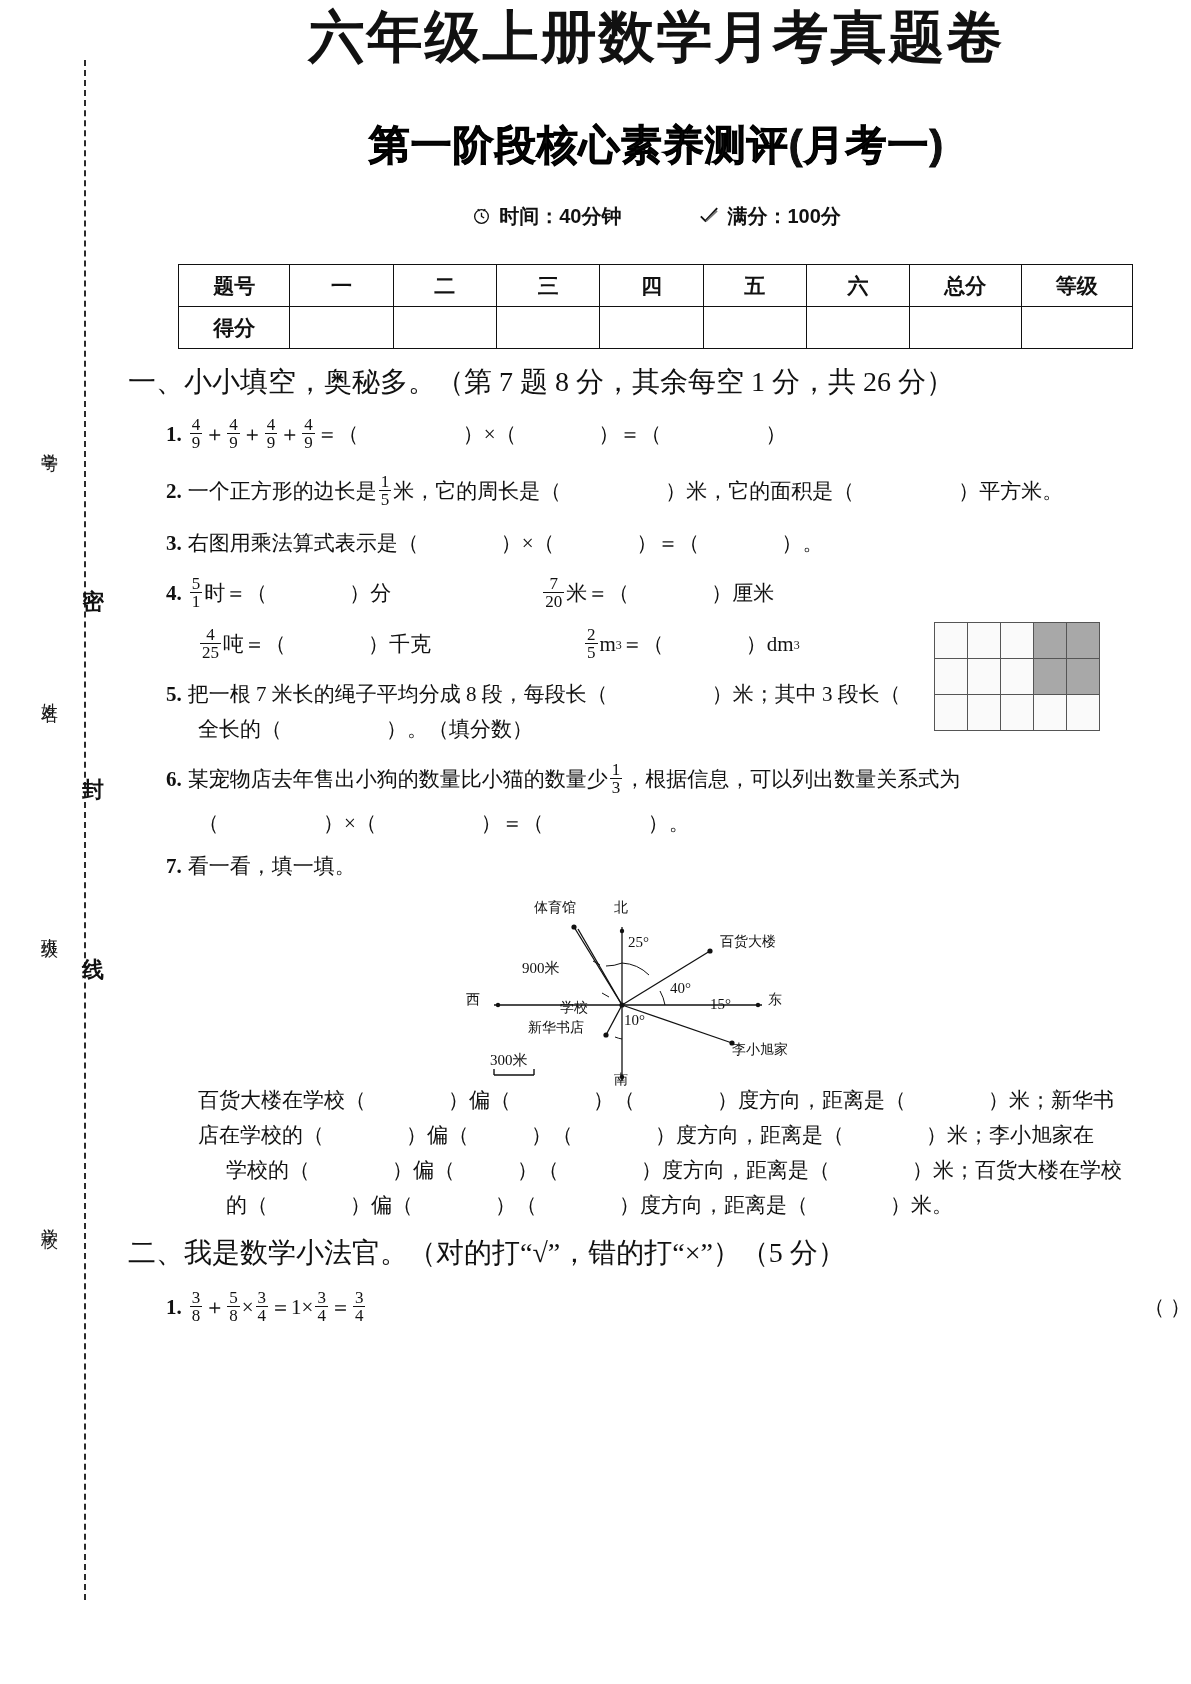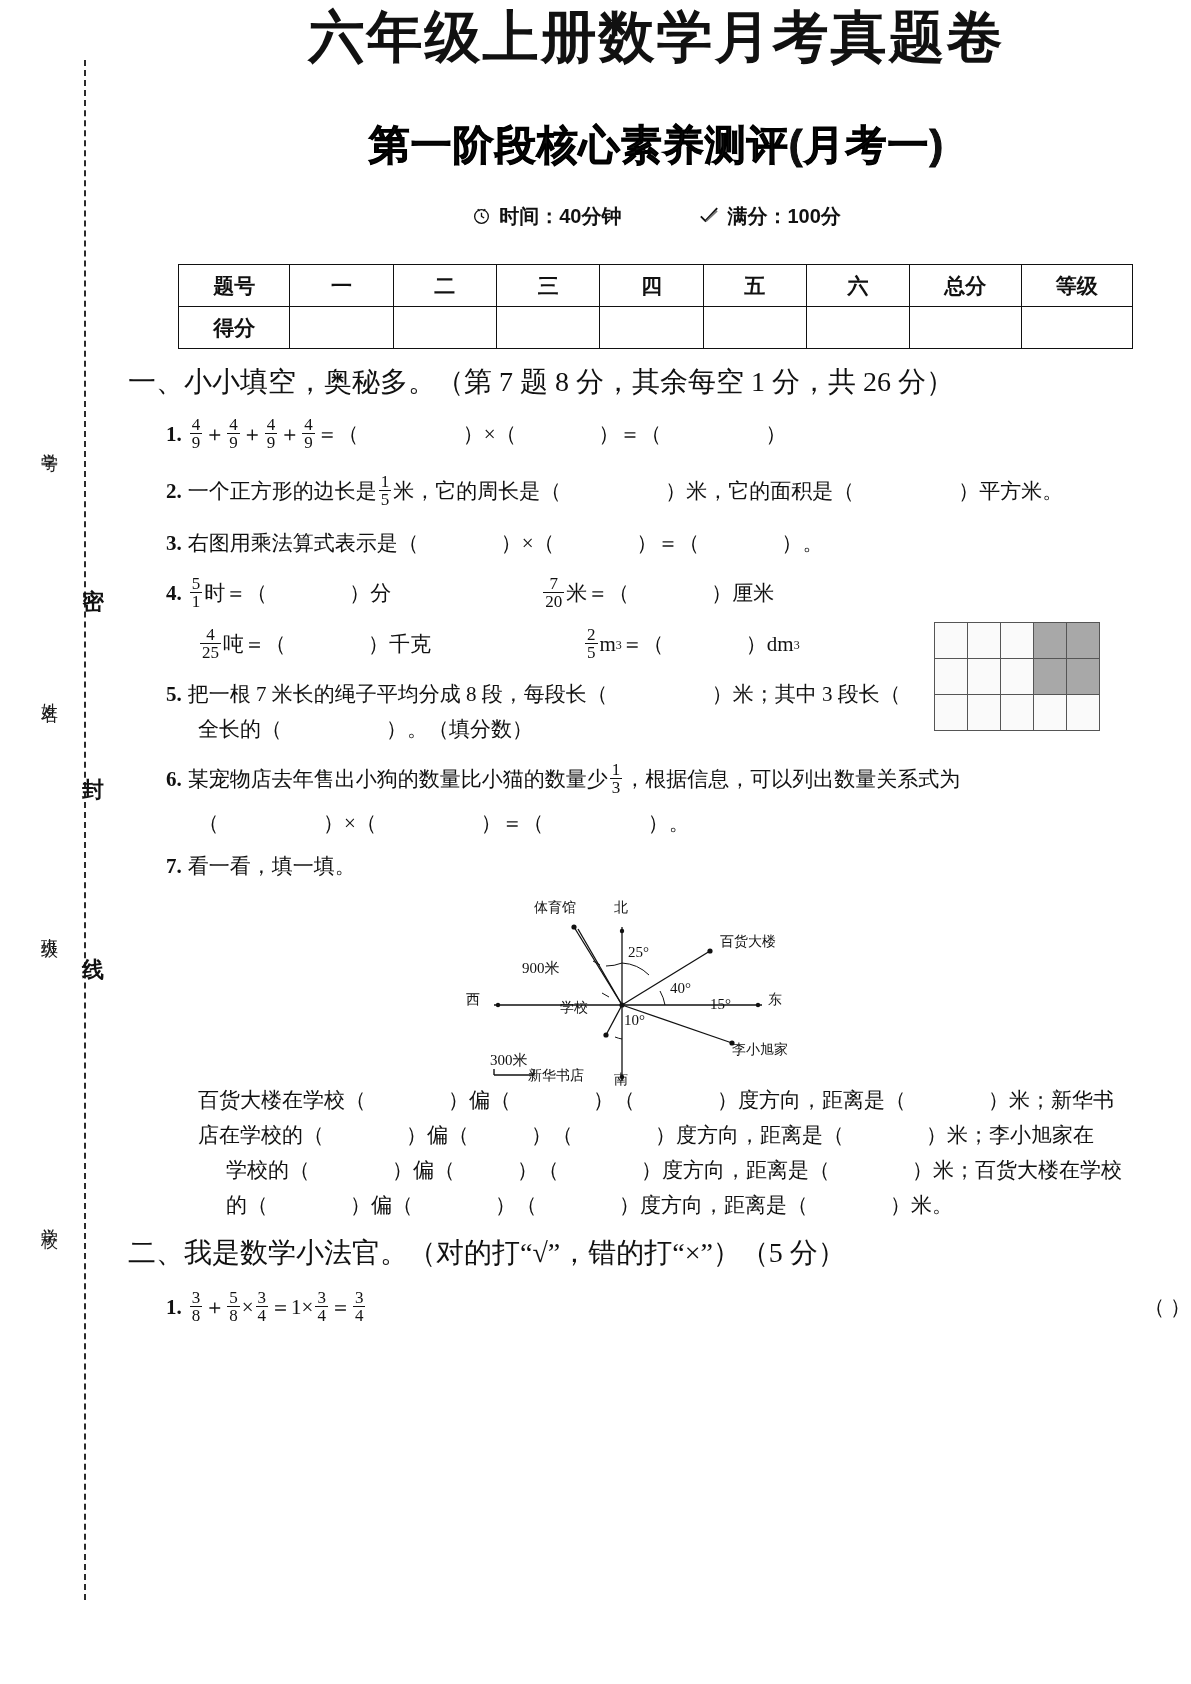--- a/index.html
+++ b/index.html
@@ -394,28 +394,28 @@
 
         <line x1="471" y1="76" x2="478" y2="80" stroke="#111" stroke-width="1"></line>
         <line x1="480" y1="108" x2="487" y2="112" stroke="#111" stroke-width="1"></line>
 
         <line x1="372" y1="190" x2="412" y2="190" stroke="#111" stroke-width="1.4"></line>
         <line x1="372" y1="190" x2="372" y2="184" stroke="#111" stroke-width="1.4"></line>
         <line x1="412" y1="190" x2="412" y2="184" stroke="#111" stroke-width="1.4"></line>
       </svg>
       <div class="mlabel" style="left:412px; top:16px;">体育馆</div>
       <div class="mlabel" style="left:492px; top:16px;">北</div>
-      <div class="mlabel sm" style="left:506px; top:50px;margin-top:10px;">25°</div>
+      <div class="mlabel sm" style="left:506px; top:50px;">25°</div>
       <div class="mlabel sm" style="left:400px; top:76px;">900米</div>
       <div class="mlabel" style="left:598px; top:50px;">百货大楼</div>
       <div class="mlabel sm" style="left:548px; top:96px;">40°</div>
       <div class="mlabel sm" style="left:588px; top:112px;">15°</div>
       <div class="mlabel" style="left:610px; top:158px;">李小旭家</div>
       <div class="mlabel sm" style="left:502px; top:128px;">10°</div>
-      <div class="mlabel" style="left:406px; top:136px;margin-top:48px;">新华书店</div>
+      <div class="mlabel" style="left:406px; top:136px;">新华书店</div>
       <div class="mlabel" style="left:438px; top:116px;">学校</div>
       <div class="mlabel" style="left:344px; top:108px;">西</div>
       <div class="mlabel" style="left:646px; top:108px;">东</div>
       <div class="mlabel" style="left:492px; top:188px;">南</div>
       <div class="mlabel sm" style="left:368px; top:168px;">300米</div>
     </div>
 
     <div class="q-row" style="margin-left:76px;">
       <span>百货大楼在学校（</span>
       <span class="blank-m"></span>

